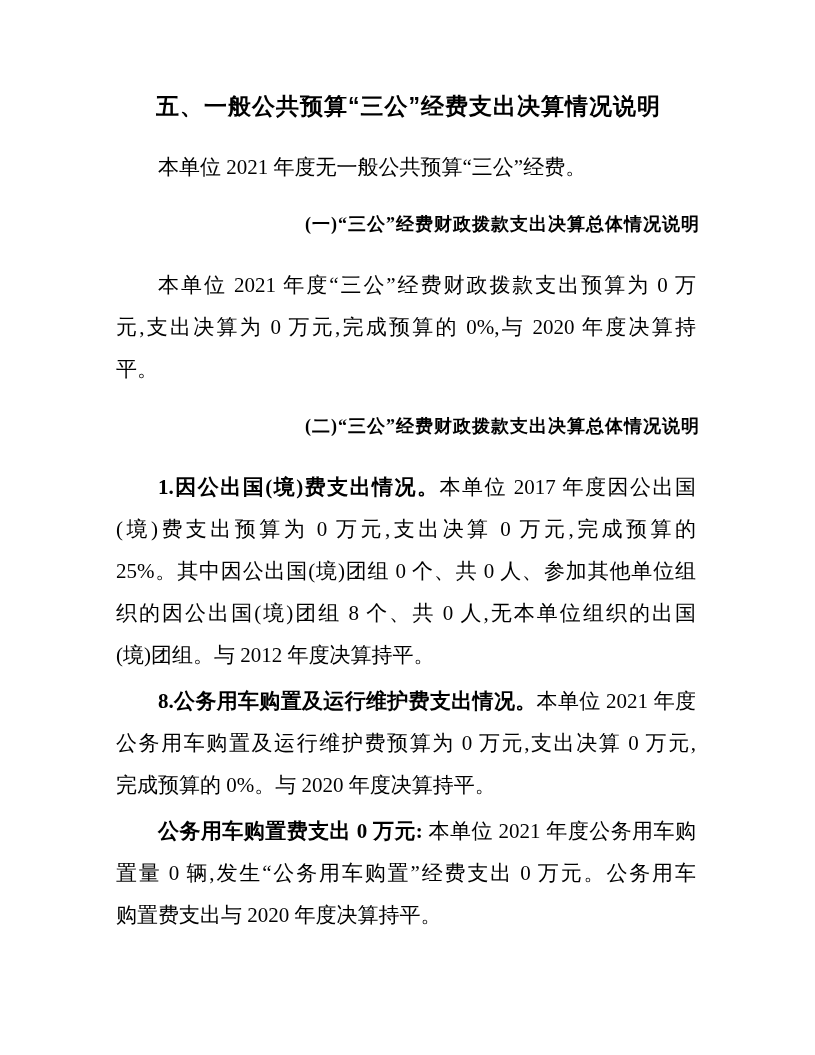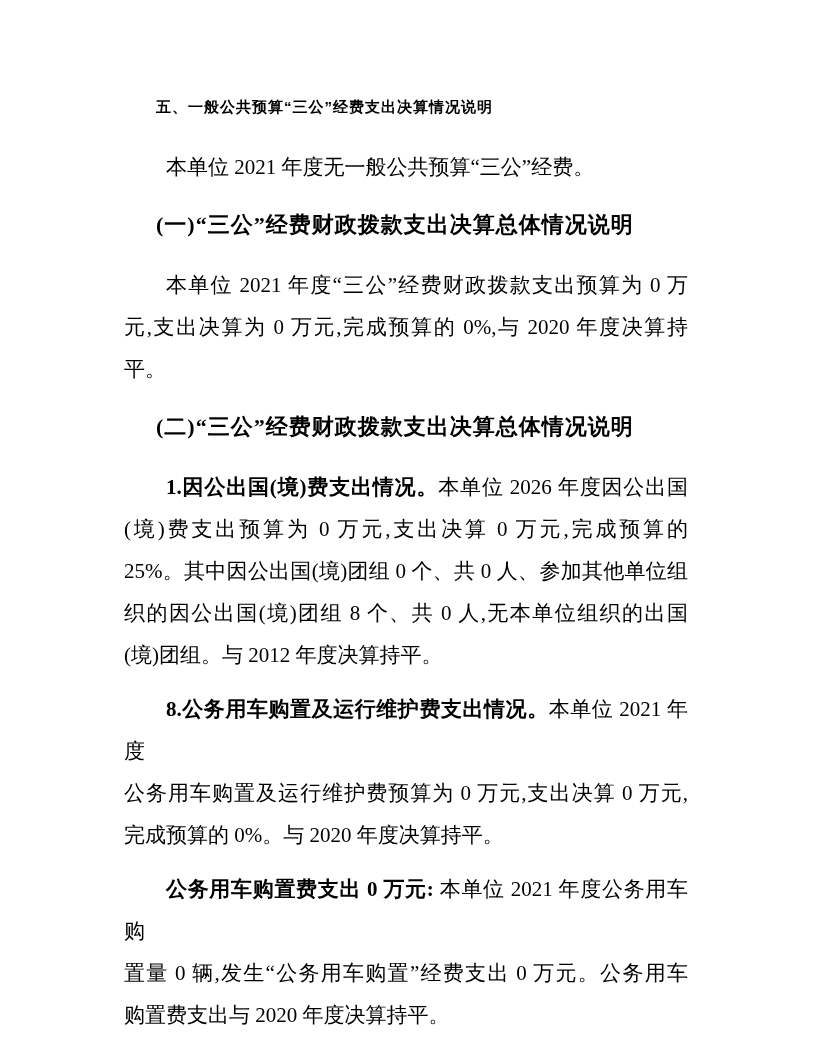--- a/index.html
+++ b/index.html
@@ -17,35 +17,36 @@
   }
   .doc {
     position: absolute;
     left: 112px;
     top: 85px;
     width: 588px;
   }
   .h1 {
     font-family: "Liberation Sans", "DejaVu Sans", sans-serif;
     font-weight: bold;
-    font-size: 15px;
+    font-size: 23px;
     line-height: 43px;
     text-indent: 44px;
     margin: 0 0 18px 0;
     letter-spacing: 1px;
   }
   .h2 {
     font-weight: bold;
-    font-size: 22px;
+    font-size: 18px;
     line-height: 43px;
     text-indent: 44px;
     margin: 15px 0 18px 0;
     letter-spacing: 1px;
+    text-align: right;
   }
-  .para { margin: 12px; }
+  .para { margin: 4px; }
   .line {
     font-size: 21px;
     line-height: 42px;
     white-space: pre-wrap;
   }
   .line.indent { text-indent: 42px; }
   .line.full {
     text-align: justify;
     text-align-last: justify;
   }
@@ -60,21 +61,21 @@
       <div class="line indent"><span class="reg">本单位 2021 年度无一般公共预算“三公”经费。</span></div>
     </div>
     <div class="h2">(一)“三公”经费财政拨款支出决算总体情况说明</div>
     <div class="para">
       <div class="line indent full"><span class="reg">本单位 2021 年度“三公”经费财政拨款支出预算为 0 万</span></div>
       <div class="line full"><span class="reg">元,支出决算为 0 万元,完成预算的 0%,与 2020 年度决算持</span></div>
       <div class="line"><span class="reg">平。</span></div>
     </div>
     <div class="h2">(二)“三公”经费财政拨款支出决算总体情况说明</div>
     <div class="para">
-      <div class="line indent full"><span class="bold">1.因公出国(境)费支出情况。</span><span class="reg">本单位 2026 年度因公出国</span></div>
+      <div class="line indent full"><span class="bold">1.因公出国(境)费支出情况。</span><span class="reg">本单位 2017 年度因公出国</span></div>
       <div class="line full"><span class="reg">(境)费支出预算为 0 万元,支出决算 0 万元,完成预算的</span></div>
       <div class="line full"><span class="reg">25%。其中因公出国(境)团组 0 个、共 0 人、参加其他单位组</span></div>
       <div class="line full"><span class="reg">织的因公出国(境)团组 8 个、共 0 人,无本单位组织的出国</span></div>
       <div class="line"><span class="reg">(境)团组。与 2012 年度决算持平。</span></div>
     </div>
     <div class="para">
       <div class="line indent full"><span class="bold">8.公务用车购置及运行维护费支出情况。</span><span class="reg">本单位 2021 年度</span></div>
       <div class="line full"><span class="reg">公务用车购置及运行维护费预算为 0 万元,支出决算 0 万元,</span></div>
       <div class="line"><span class="reg">完成预算的 0%。与 2020 年度决算持平。</span></div>
     </div>

